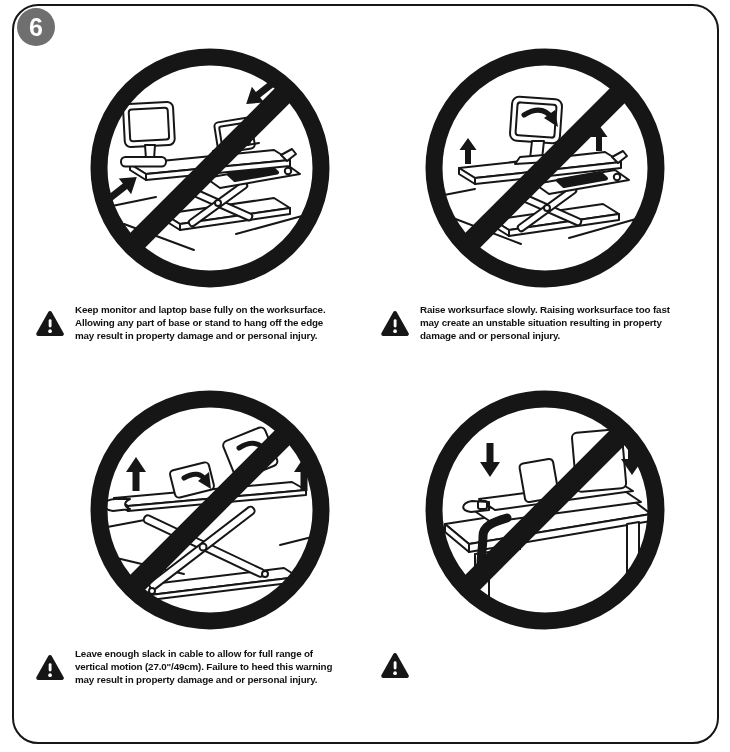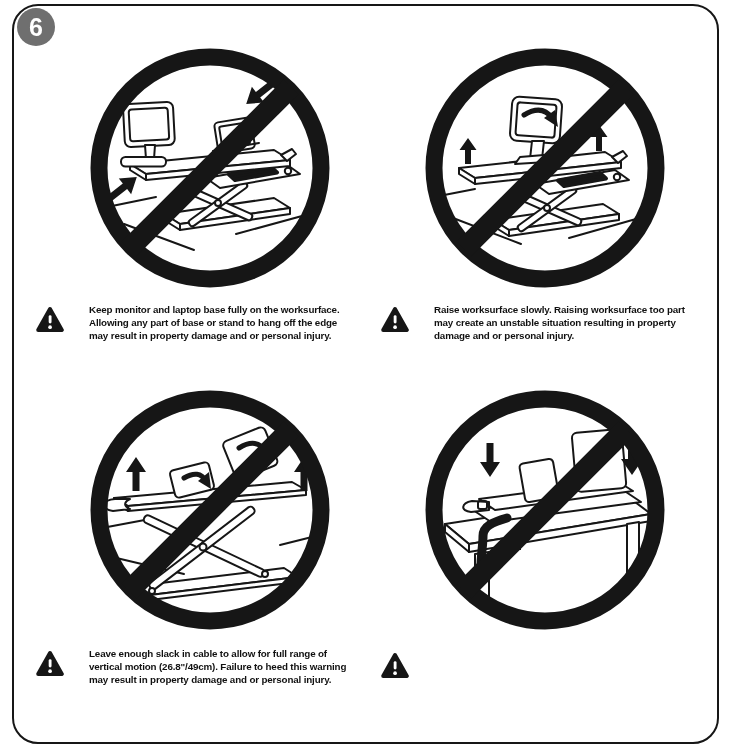--- a/index.html
+++ b/index.html
@@ -10,21 +10,21 @@
   .frame {
     position:absolute; left:12px; top:4px; width:703px; height:736px;
     border:2px solid #161616; border-radius:26px;
   }
   .badge {
     position:absolute; left:17px; top:8px; width:38px; height:38px;
     border-radius:50%; background:#6f6f6f; color:#ffffff;
     font-weight:bold; font-size:25px; line-height:38px; text-align:center;
   }
   .fig { position:absolute; width:244px; height:244px; }
-  .cap { position:absolute; display:flex; align-items:flex-start; gap:25px; }
+  .cap { position:absolute; display:flex; align-items:center; gap:11px; }
   .cap svg.tri { flex:0 0 auto; margin-top:1px; }
   .cap p {
     margin:0; width:300px; white-space:pre-line;
     font-weight:bold; font-size:9.8px; line-height:13px; letter-spacing:-0.15px;
     color:#111111;
   }
   
   .o  { fill:none; stroke:#161616; stroke-width:2; stroke-linejoin:round; stroke-linecap:round; }
   .w  { fill:#ffffff; stroke:#161616; stroke-width:2; stroke-linejoin:round; }
   .k  { fill:#161616; }
@@ -206,33 +206,33 @@
 Allowing any part of base or stand to hang off the edge
 may result in property damage and or personal injury.</p>
   </div>
 
   <div class="cap" style="left:381px;top:303px">
     <svg class="tri" viewBox="0 0 64 58" width="28" height="31">
       <path d="M32,5 L59,53 L5,53 Z" fill="#161616" stroke="#161616" stroke-width="9" stroke-linejoin="round"></path>
       <rect x="29" y="19" width="6.5" height="19" rx="3.2" fill="#ffffff"></rect>
       <circle cx="32.2" cy="46.5" r="4.2" fill="#ffffff"></circle>
     </svg>
-    <p>Raise worksurface slowly. Raising worksurface too part
+    <p>Raise worksurface slowly. Raising worksurface too fast
 may create an unstable situation resulting in property
 damage and or personal injury.</p>
   </div>
 
   <div class="cap" style="left:36px;top:647px">
     <svg class="tri" viewBox="0 0 64 58" width="28" height="31">
       <path d="M32,5 L59,53 L5,53 Z" fill="#161616" stroke="#161616" stroke-width="9" stroke-linejoin="round"></path>
       <rect x="29" y="19" width="6.5" height="19" rx="3.2" fill="#ffffff"></rect>
       <circle cx="32.2" cy="46.5" r="4.2" fill="#ffffff"></circle>
     </svg>
     <p>Leave enough slack in cable to allow for full range of
-vertical motion (26.8"/49cm). Failure to heed this warning
+vertical motion (27.0"/49cm). Failure to heed this warning
 may result in property damage and or personal injury.</p>
   </div>
 
   <div class="cap" style="left:381px;top:649px">
     <svg class="tri" viewBox="0 0 64 58" width="28" height="31">
       <path d="M32,5 L59,53 L5,53 Z" fill="#161616" stroke="#161616" stroke-width="9" stroke-linejoin="round"></path>
       <rect x="29" y="19" width="6.5" height="19" rx="3.2" fill="#ffffff"></rect>
       <circle cx="32.2" cy="46.5" r="4.2" fill="#ffffff"></circle>
     </svg>
   </div>

